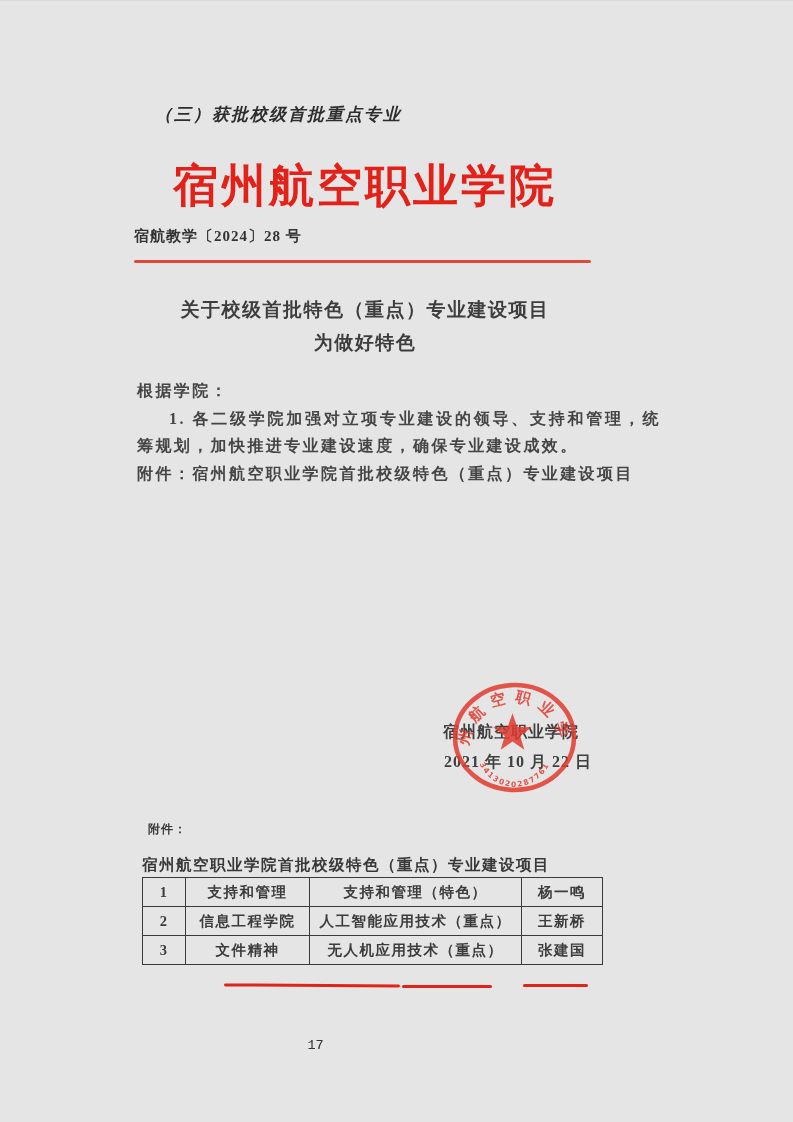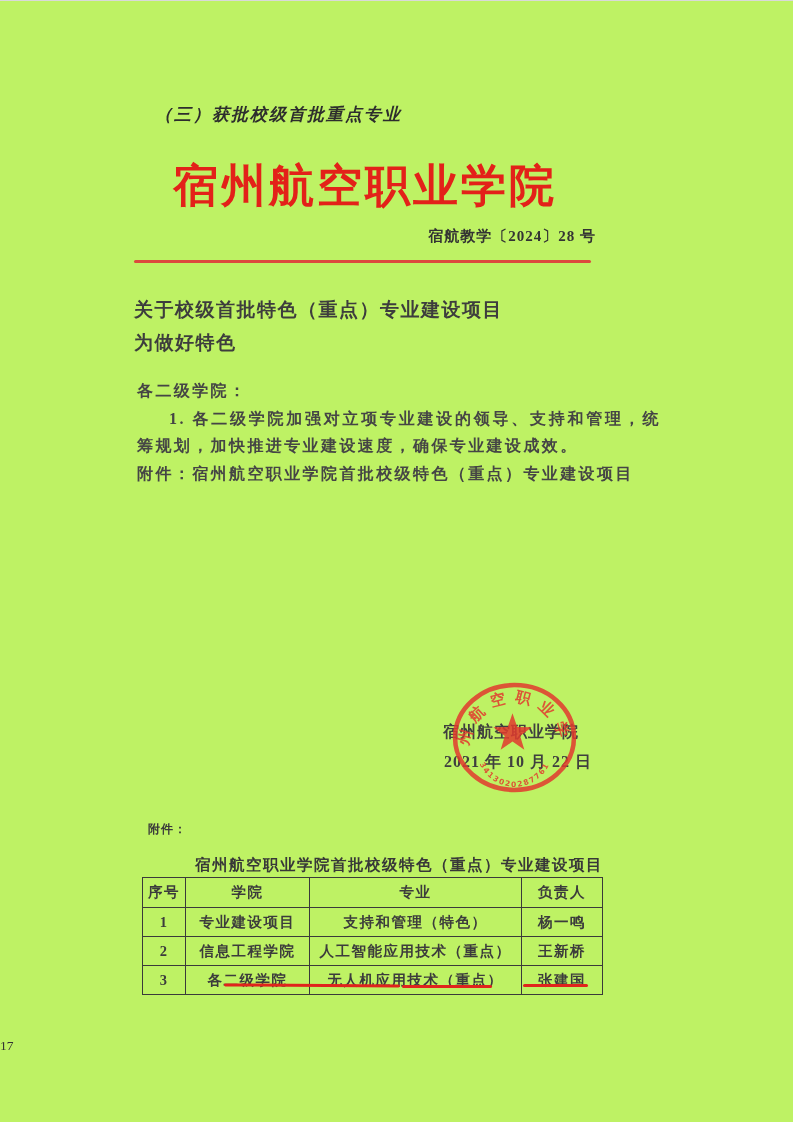--- a/index.html
+++ b/index.html
@@ -1,48 +1,49 @@
 <!DOCTYPE html>
 <html><head>
 <meta charset="utf-8">
 <style>
   html,body{margin:0;padding:0;background:#ffffff;}
   .page{
     position:relative;
     width:793px;height:1122px;
-    background:#bef264;
+    background:#e5e5e5;
     overflow:hidden;
     font-family:"Liberation Serif","DejaVu Serif",serif;
   }
   .page-top-edge{
     position:absolute;left:0;top:0;width:793px;height:1px;background:#d9d9d9;
   }
   .section-heading{
     position:absolute;left:155px;top:103px;
     font-size:17px;font-weight:bold;font-style:italic;
     color:#2d2d2d;letter-spacing:2px;white-space:nowrap;
   }
   .masthead-org{
     position:absolute;left:134px;top:156px;width:462px;
     text-align:center;
     font-size:45px;font-weight:bold;letter-spacing:3px;
     color:#e32119;white-space:nowrap;
   }
   .doc-number{
     position:absolute;left:134px;top:227px;width:462px;
-    text-align:right;
+    text-align:left;
     font-size:15px;font-weight:bold;letter-spacing:1px;
     color:#333333;
   }
   .red-divider{
     position:absolute;left:134px;top:260px;width:457px;height:3px;
     background:#dc4a3d;border-radius:2px;
   }
   .notice-title{
     position:absolute;left:134px;top:293px;width:462px;
+    text-align:center;
     font-size:19px;font-weight:bold;letter-spacing:1.5px;
     color:#3d3d3d;line-height:33px;
   }
   .body-block{
     position:absolute;left:137px;top:377px;width:524px;
     font-size:16px;font-weight:bold;color:#454545;
     letter-spacing:2.4px;line-height:27.5px;
     text-align:justify;
     z-index:1;
   }
@@ -59,21 +60,21 @@
   .seal{
     position:absolute;left:449px;top:679px;width:131px;height:117px;
     z-index:2;opacity:.85;
   }
   .attachment-label{
     position:absolute;left:148px;top:821px;
     font-size:12px;font-weight:bold;color:#3a3a3a;letter-spacing:1px;
   }
   .table-title{
     position:absolute;left:142px;top:855px;width:461px;
-    text-align:right;
+    text-align:left;
     font-size:15.5px;font-weight:bold;color:#383838;letter-spacing:1.5px;
   }
   table.attachment-table{
     position:absolute;left:142px;top:877px;
     border-collapse:collapse;table-layout:fixed;
     font-size:14.5px;font-weight:bold;color:#3c3c3c;
   }
   table.attachment-table td,table.attachment-table th{
     border:1.5px solid #3a3a3a;
     text-align:center;vertical-align:middle;
@@ -83,22 +84,22 @@
   table.attachment-table th{height:29px;}
   table.attachment-table td{height:28px;font-weight:bold;}
   .red-underline{
     position:absolute;height:3px;background:#e0241c;border-radius:2px;z-index:3;
   }
   .ul-college{left:224px;top:984px;width:176px;transform:rotate(.4deg);}
   .ul-major{left:402px;top:985px;width:90px;}
   .ul-leader{left:523px;top:984px;width:65px;}
   .page-number{
     position:absolute;left:0;top:1038px;width:631px;
-    text-align:left;font-size:13.5px;color:#333333;
-    font-family:Liberation Serif, serif;
+    text-align:center;font-size:13.5px;color:#333333;
+    font-family:Liberation Mono, monospace;
   }
 </style>
 </head>
 <body>
 
 <div class="page">
   <div class="page-top-edge"></div>
 
   <div class="section-heading">（三）获批校级首批重点专业</div>
 
@@ -107,21 +108,21 @@
   <div class="doc-number">宿航教学〔2024〕28 号</div>
 
   <div class="red-divider"></div>
 
   <div class="notice-title">
     <div>关于校级首批特色（重点）专业建设项目</div>
     <div>为做好特色</div>
   </div>
 
   <div class="body-block">
-    <p>各二级学院：</p>
+    <p>根据学院：</p>
     <p class="indent">1. 各二级学院加强对立项专业建设的领导、支持和管理，统筹规划，加快推进专业建设速度，确保专业建设成效。</p>
     <p class="attachment-ref">附件：宿州航空职业学院首批校级特色（重点）专业建设项目</p>
   </div>
 
   <div class="signature-block signer">宿州航空职业学院</div>
   <div class="signature-block sign-date">2021 年 10 月 22 日</div>
 
   <svg class="seal" viewBox="0 0 130 116" xmlns="http://www.w3.org/2000/svg">
     <defs>
       <path id="sealArcTop" d="M 20,68 A 45,45 0 1 1 110,68" fill="none"></path>
@@ -142,41 +143,35 @@
   <div class="table-title">宿州航空职业学院首批校级特色（重点）专业建设项目</div>
 
   <table class="attachment-table">
     <colgroup>
       <col style="width:43px">
         <col style="width:124px">
         <col style="width:212px">
         <col style="width:81px">
     </colgroup>
     <tbody>
-        <tr>
-      <th>序号</th>
-      <th>学院</th>
-      <th>专业</th>
-      <th>负责人</th>
-    </tr>
     <tr>
       <td>1</td>
-      <td>专业建设项目</td>
+      <td>支持和管理</td>
       <td>支持和管理（特色）</td>
       <td>杨一鸣</td>
     </tr>
     <tr>
       <td>2</td>
       <td>信息工程学院</td>
       <td>人工智能应用技术（重点）</td>
       <td>王新桥</td>
     </tr>
     <tr>
       <td>3</td>
-      <td>各二级学院</td>
+      <td>文件精神</td>
       <td>无人机应用技术（重点）</td>
       <td>张建国</td>
     </tr>
   </tbody>
     </table>
 
   <div class="red-underline ul-college"></div>
   <div class="red-underline ul-major"></div>
   <div class="red-underline ul-leader"></div>
 

